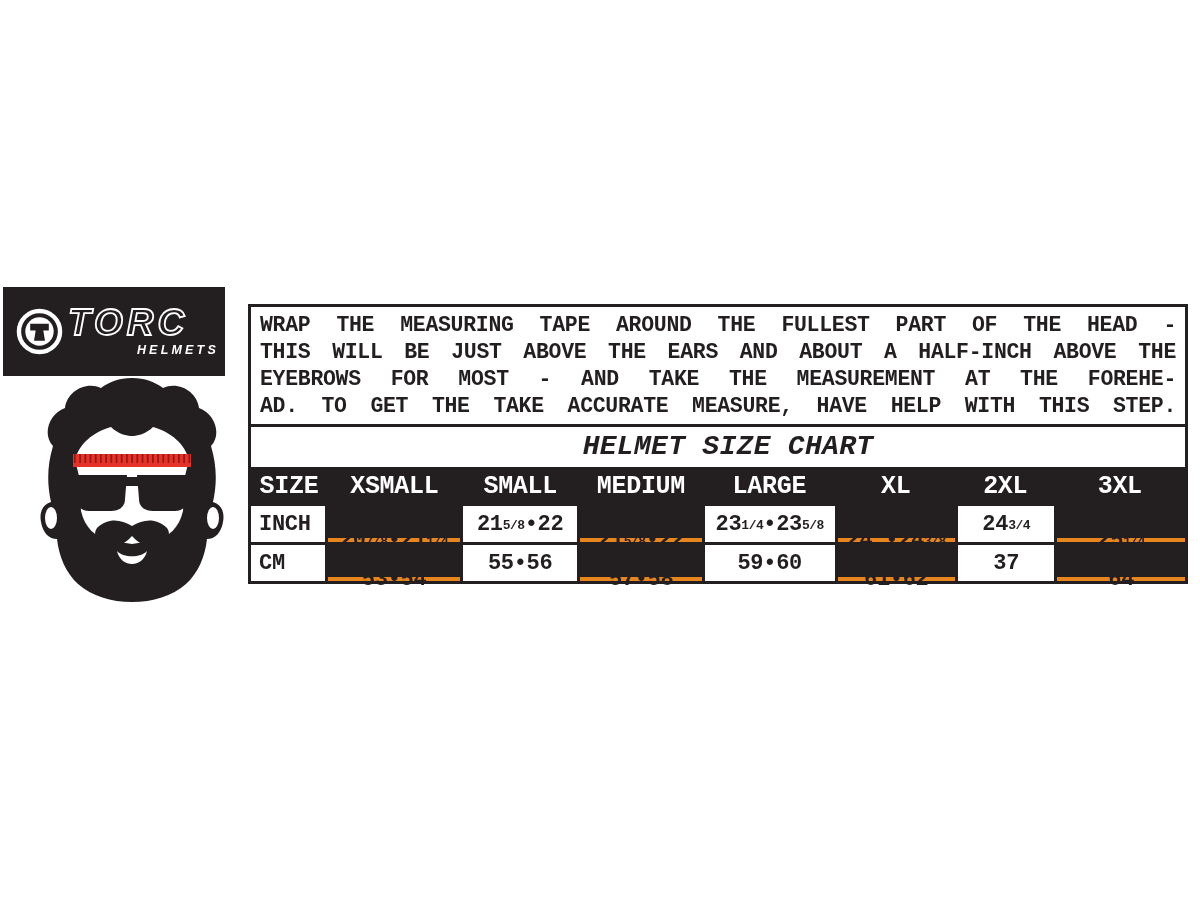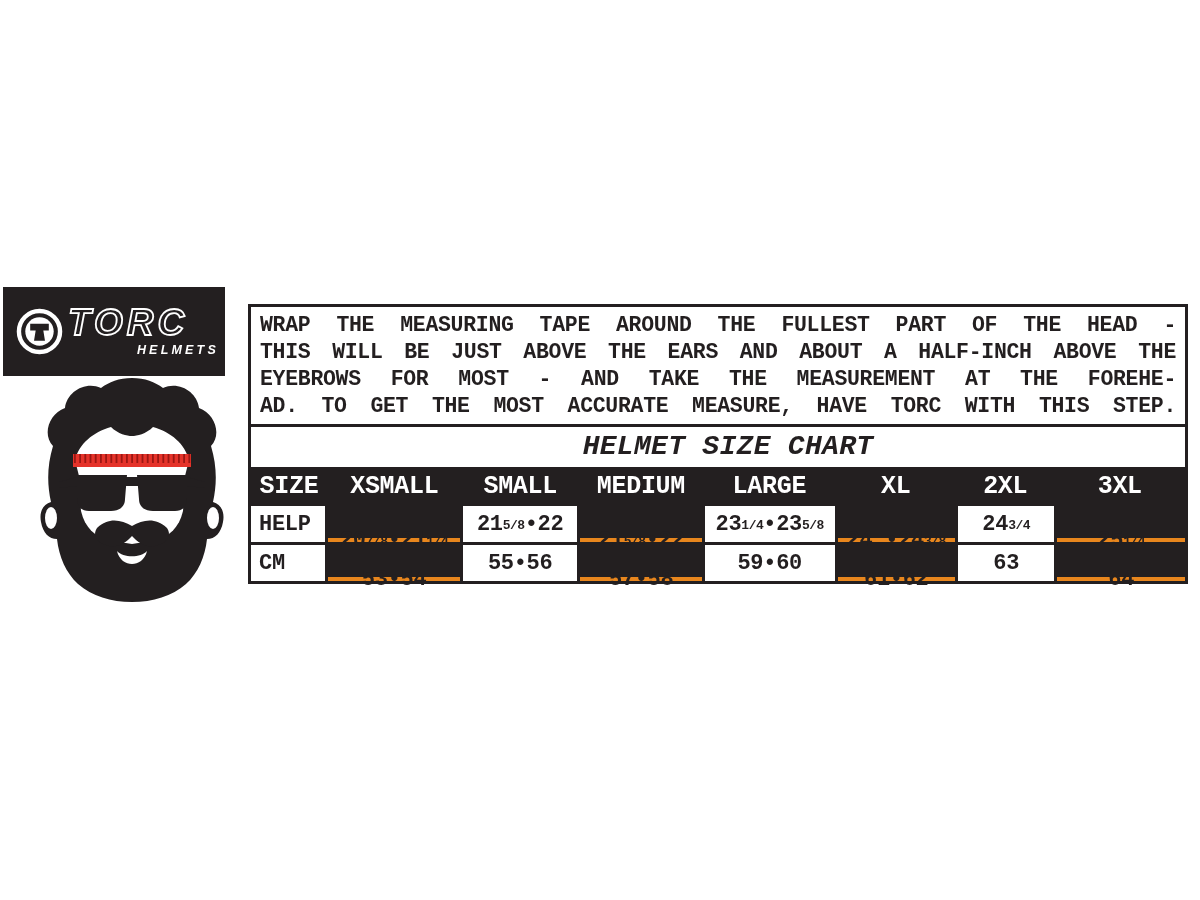--- a/index.html
+++ b/index.html
@@ -113,46 +113,46 @@
 
     <ellipse cx="18" cy="140" rx="6" ry="11" fill="#ffffff"></ellipse>
     <ellipse cx="180" cy="140" rx="6" ry="11" fill="#ffffff"></ellipse>
   </svg>
 
   <div class="right-col">
     <div class="instructions">
         <div class="jline">WRAP THE MEASURING TAPE AROUND THE FULLEST PART OF THE HEAD -</div>
         <div class="jline">THIS WILL BE JUST ABOVE THE EARS AND ABOUT A HALF-INCH ABOVE THE</div>
         <div class="jline">EYEBROWS FOR MOST - AND TAKE THE MEASUREMENT AT THE FOREHE-</div>
-        <div class="jline">AD. TO GET THE MOST ACCURATE MEASURE, HAVE TORC WITH THIS STEP.</div>
+        <div class="jline">AD. TO GET THE TAKE ACCURATE MEASURE, HAVE HELP WITH THIS STEP.</div>
       </div>
     <div class="chart-title">HELMET SIZE CHART</div>
     <div class="grid8 header-row">
         <div class="header-cell">SIZE</div>
         <div class="header-cell">XSMALL</div>
         <div class="header-cell">SMALL</div>
         <div class="header-cell">MEDIUM</div>
         <div class="header-cell">LARGE</div>
         <div class="header-cell">XL</div>
         <div class="header-cell">2XL</div>
         <div class="header-cell">3XL</div>
       </div>
     <div class="grid8 data-grid">
-        <div class="cell rowlabel">HELP</div>
+        <div class="cell rowlabel">INCH</div>
         <div class="cell hl">20<sup>7/8</sup> •21<sup>1/4</sup></div>
         <div class="cell">21<sup>5/8</sup> •22</div>
         <div class="cell hl">21<sup>5/8</sup> •22</div>
         <div class="cell">23<sup>1/4</sup> •23<sup>5/8</sup></div>
         <div class="cell hl">24 •24<sup>3/8</sup></div>
         <div class="cell">24<sup>3/4</sup></div>
         <div class="cell hl">25<sup>1/4</sup></div>
         <div class="cell rowlabel">CM</div>
         <div class="cell hl">53•54</div>
         <div class="cell">55•56</div>
         <div class="cell hl">57•58</div>
         <div class="cell">59•60</div>
         <div class="cell hl">61•62</div>
-        <div class="cell">63</div>
+        <div class="cell">37</div>
         <div class="cell hl">64</div>
       </div>
   </div>
 
 </div>
 
 </body></html>

